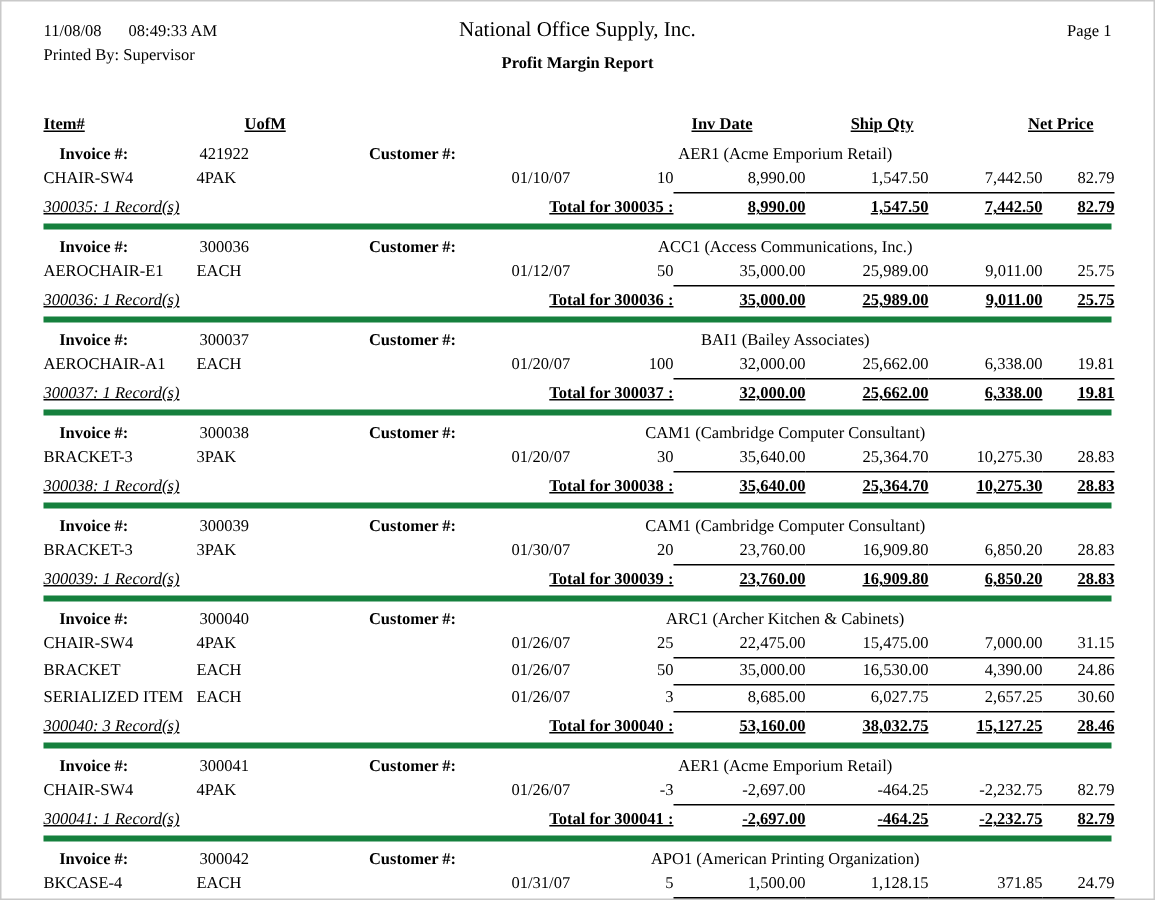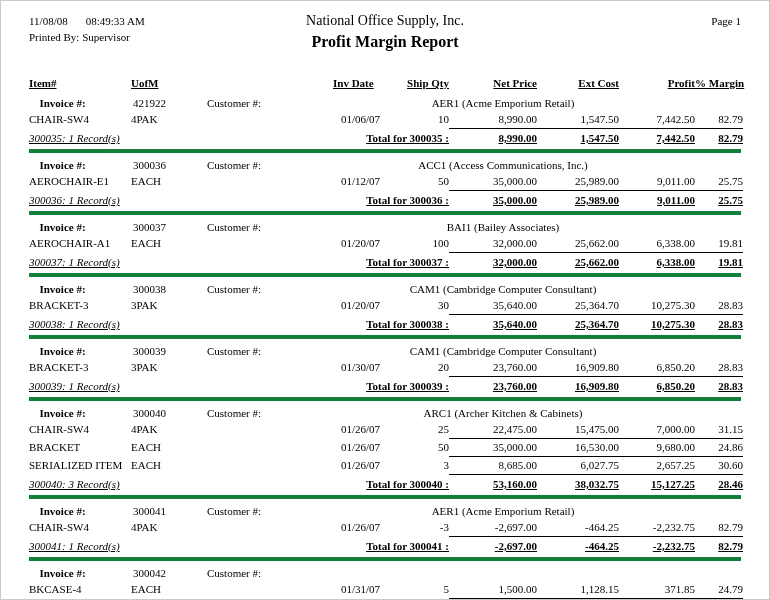--- a/index.html
+++ b/index.html
@@ -12,39 +12,39 @@
   }
   .page { width:770px; height:600px; border:1px solid #c9c9c9; background:#fff; }
   .report { padding:12px 28px 0 28px; }
 
   
   .page-header { display:grid; grid-template-columns:180px 1fr 180px; }
   .ph-left { line-height:16px; }
   .ph-time { margin-left:18px; }
   .ph-center { text-align:center; }
   .company { font-size:14px; line-height:16px; }
-  .report-title { font-size:16px; font-weight:bold; line-height:22px; margin-top:2px; }
+  .report-title { font-size:11px; font-weight:bold; line-height:22px; margin-top:2px; }
   .ph-right { text-align:right; line-height:16px; }
 
   
   .grid {
     display:grid;
     grid-template-columns:102px 72px 62px 68px 68px 48px 88px 82px 76px 48px; 
     line-height:16px;
   }
   .num { text-align:right; }
-  .col-headers { margin-top:22px; font-weight:bold; }
+  .col-headers { margin-top:22px; font-weight:bold;gap:32px; }
   .col-headers .hdr { text-decoration:underline; white-space:nowrap; }
 
   
   .group { margin-top:4px; }
   .invoice-row { display:flex; line-height:16px; margin-top:2px;text-align:center; }
   .inv-label { width:67px; font-weight:bold; white-space:nowrap; }
   .inv-num { width:107px; }
-  .cust-label { width:62px; font-weight:normal; white-space:nowrap; }
+  .cust-label { width:62px; font-weight:bold; white-space:nowrap;margin-left:41px; }
   .cust-name { flex:1; white-space:nowrap; }
 
   
   .detail-row { line-height:17px; }
   .detail-row .c5 { padding-left:8px; }
   .detail-row .ul { border-bottom:1px solid #000; }
 
   
   .total-row { font-weight:bold; line-height:18px; border-bottom:4px solid #15803d; padding-bottom:2px;text-decoration:underline; }
   .total-row .note { grid-column:1 / 5; font-weight:normal; font-style:italic; }
@@ -90,21 +90,21 @@
       <span class="inv-num">421922</span>
       <span class="cust-label">Customer #:</span>
       <span class="cust-name">AER1 (Acme Emporium Retail)</span>
     </div>
     <div class="rows">
   <div class="grid detail-row">
     <span class="c1">CHAIR-SW4</span>
     <span class="c2">4PAK</span>
     <span></span>
     <span></span>
-    <span class="c5">01/06/07</span>
+    <span class="c5">01/10/07</span>
     <span class="num">10</span>
     <span class="num ul">8,990.00</span>
     <span class="num ul">1,547.50</span>
     <span class="num ul">7,442.50</span>
     <span class="num ul">82.79</span>
   </div>
 </div>
     <div class="grid total-row">
       <span class="note">300035: 1 Record(s)</span>
       <span class="tlabel">Total for 300035 :</span>
@@ -262,21 +262,21 @@
 
   <div class="grid detail-row">
     <span class="c1">BRACKET</span>
     <span class="c2">EACH</span>
     <span></span>
     <span></span>
     <span class="c5">01/26/07</span>
     <span class="num">50</span>
     <span class="num ul">35,000.00</span>
     <span class="num ul">16,530.00</span>
-    <span class="num ul">9,680.00</span>
+    <span class="num ul">4,390.00</span>
     <span class="num ul">24.86</span>
   </div>
 
   <div class="grid detail-row">
     <span class="c1">SERIALIZED ITEM</span>
     <span class="c2">EACH</span>
     <span></span>
     <span></span>
     <span class="c5">01/26/07</span>
     <span class="num">3</span>
@@ -325,20 +325,21 @@
       <span class="num">-2,232.75</span>
       <span class="num">82.79</span>
     </div>
   </div>
 
   <div class="group">
     <div class="invoice-row">
       <span class="inv-label">Invoice #:</span>
       <span class="inv-num">300042</span>
       <span class="cust-label">Customer #:</span>
+      <span class="cust-name">APO1 (American Printing Organization)</span>
     </div>
     <div class="rows">
   <div class="grid detail-row">
     <span class="c1">BKCASE-4</span>
     <span class="c2">EACH</span>
     <span></span>
     <span></span>
     <span class="c5">01/31/07</span>
     <span class="num">5</span>
     <span class="num ul">1,500.00</span>

